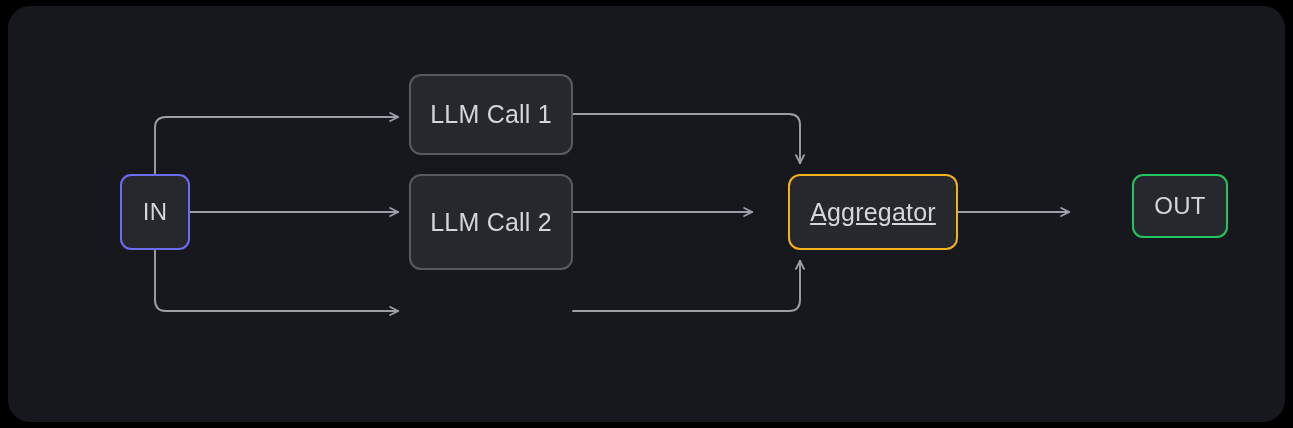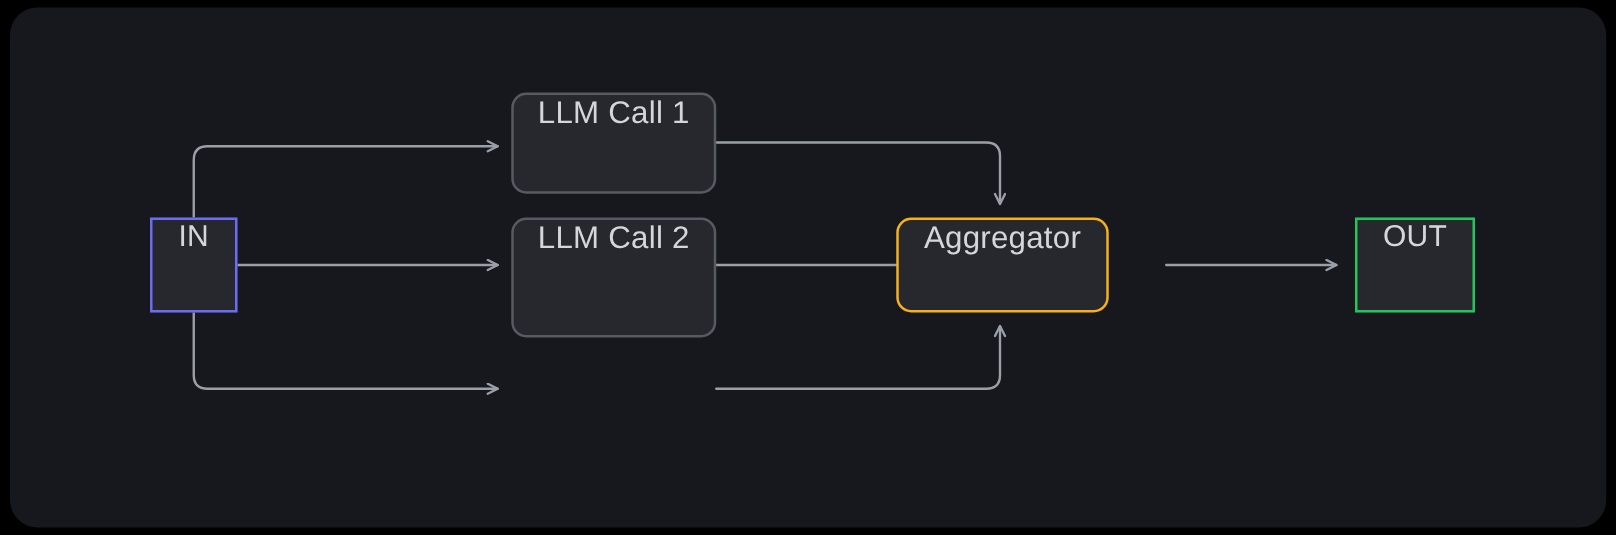--- a/index.html
+++ b/index.html
@@ -35,30 +35,30 @@
     height: 428px;
     overflow: visible;
   }
   .node {
     position: absolute;
     box-sizing: border-box;
     background: #26282d;
     border: 2px solid #565a63;
     border-radius: 12px;
     display: flex;
-    align-items: flex-start;
+    align-items: center;
     justify-content: center;
     color: #d4d6da;
     font-size: 25px;
     letter-spacing: 0.2px;
     white-space: nowrap;
   }
   .node.terminal {
     font-size: 24px;
-    border-radius: 0;
+    border-radius: 11px;
   }
   .node-in {
     left: 120px;
     top: 174px;
     width: 70px;
     height: 76px;
     border-color: #6c6cf2;
     border-width: 2px;
   }
   .node-llm1 {
@@ -73,32 +73,33 @@
     width: 164px;
     height: 96px;
   }
   .node-llm3 {
     left: 409px;
     top: 274px;
     width: 164px;
     height: 76px;
   }
   .node-agg {
-    left: 717px;
+    left: 788px;
     top: 174px;
     width: 170px;
     height: 76px;
     border-color: #f5b01a;
     border-width: 2.5px;
+    text-decoration: underline;
   }
   .node-out {
-    left: 1084px;
+    left: 1132px;
     top: 174px;
     width: 96px;
-    height: 76px;
+    height: 64px;
     border-color: #22c55e;
     border-width: 2.5px;
   }
 </style>
 </head>
 <body>
 
 <div id="canvas">
 
   <div id="panel"></div>

